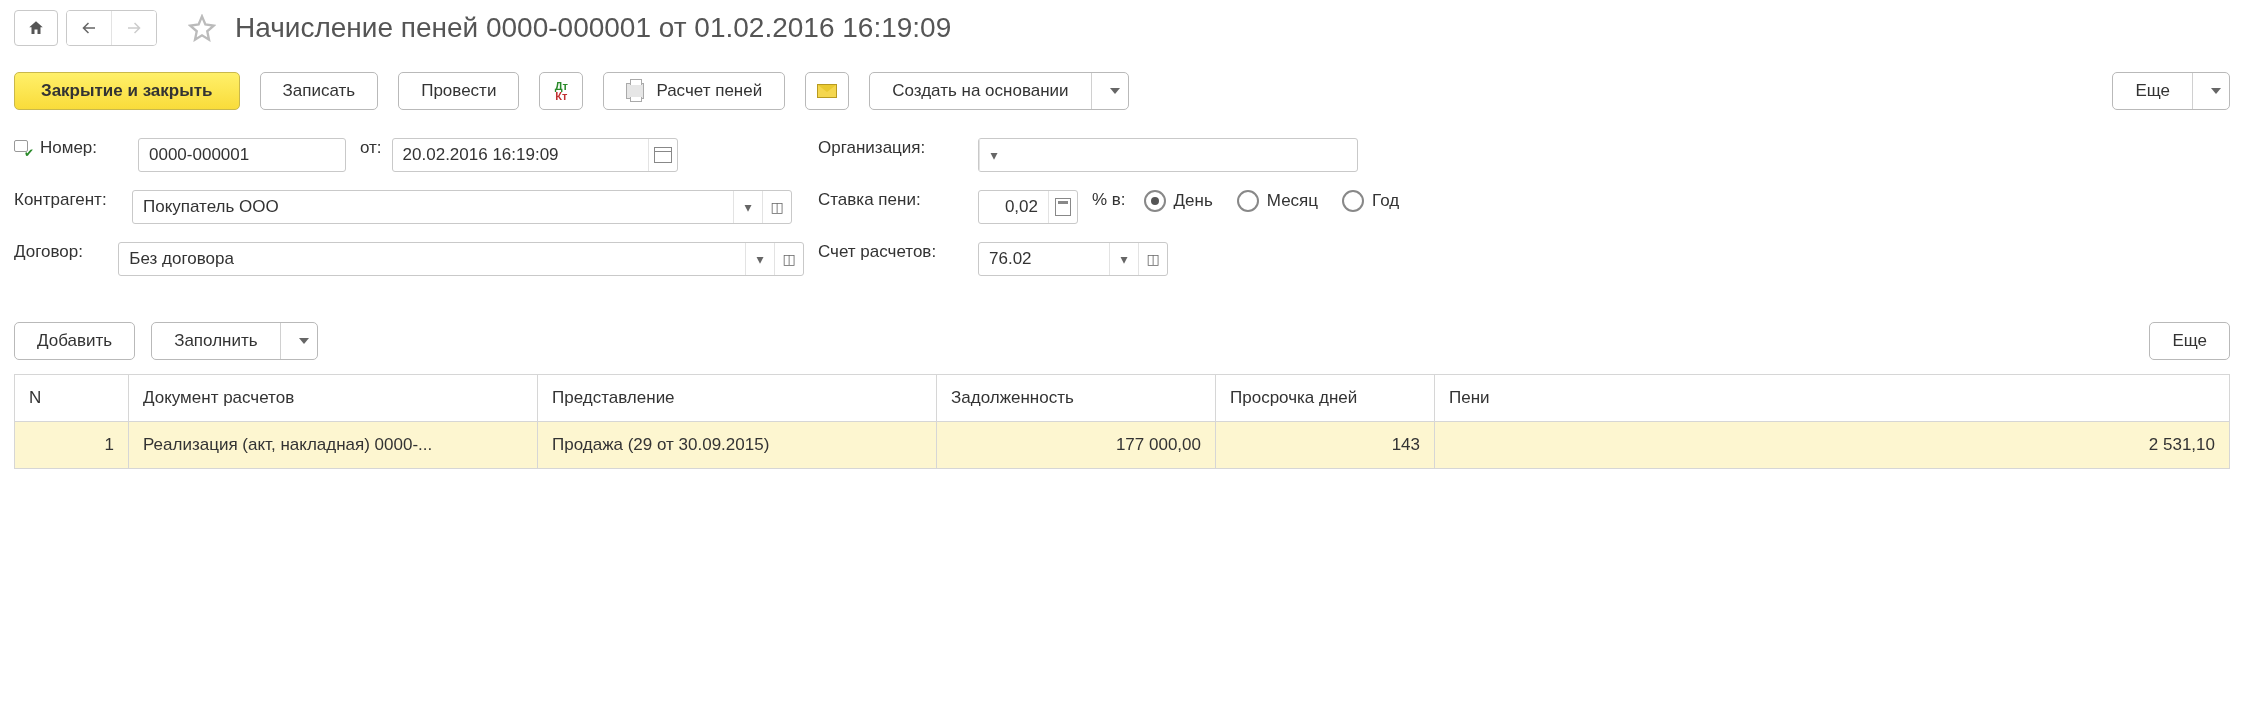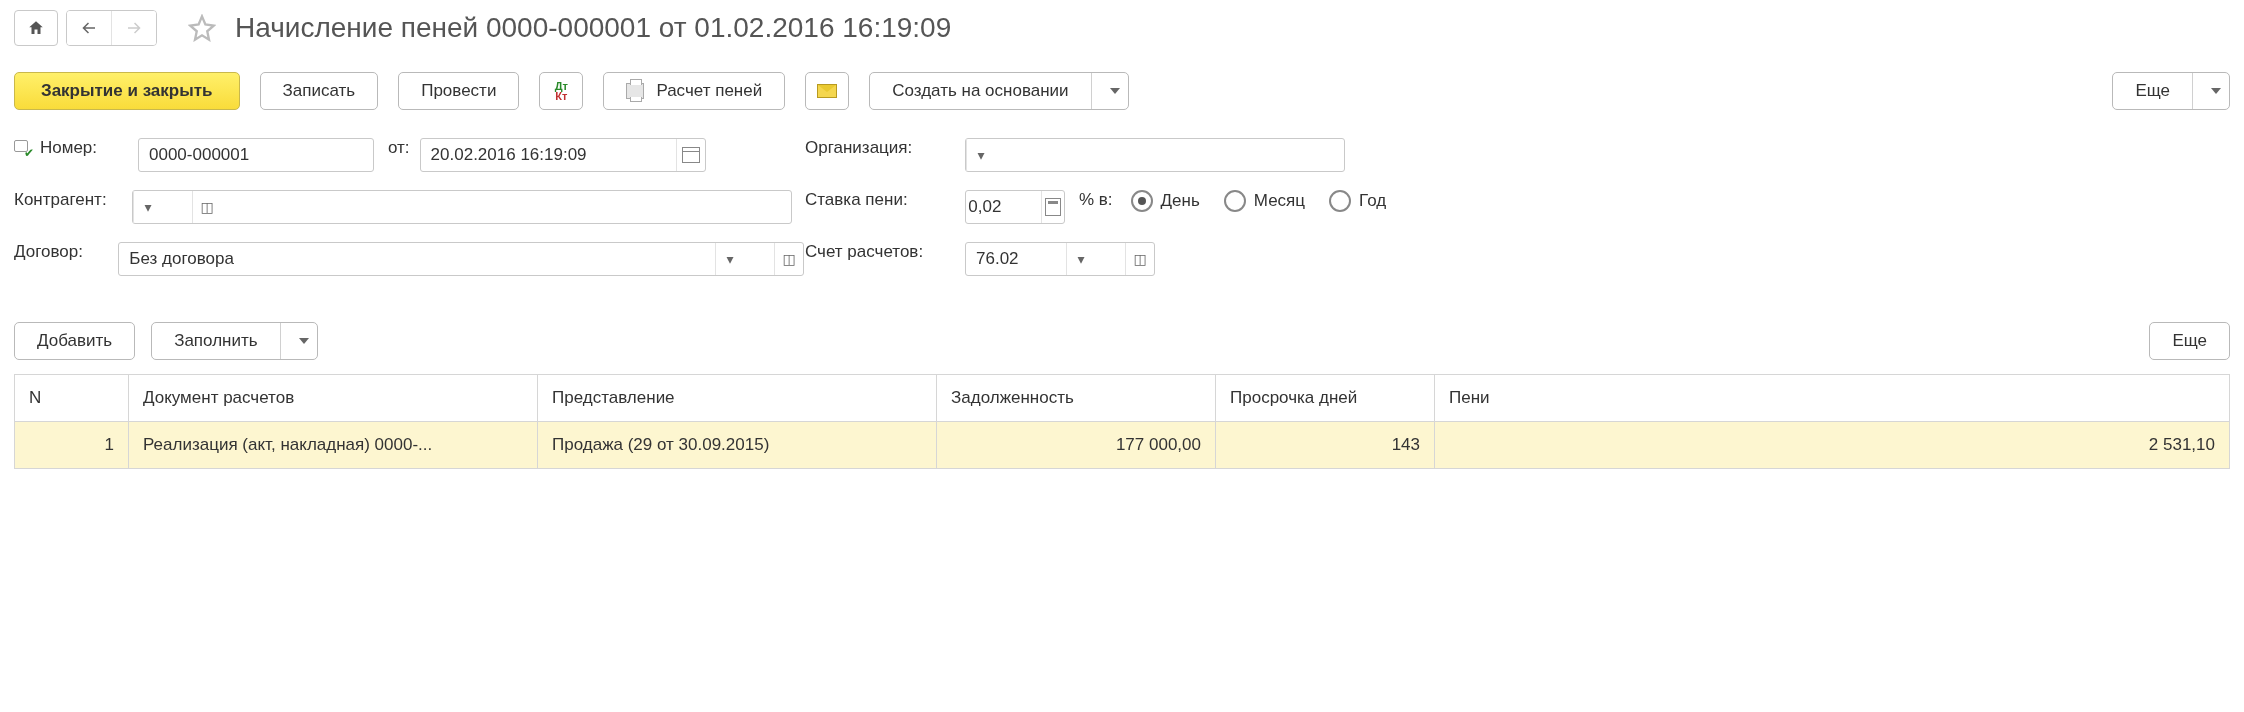--- a/index.html
+++ b/index.html
@@ -115,21 +115,21 @@
     margin-left:14px;
   }
 
   
   .form-area {
     display:flex;
     gap: 0;
     margin-bottom: 28px;
   }
   .form-col-left { width: 790px; }
-  .form-col-right { margin-left: 1px; }
+  .form-col-right { margin-left: 14px; }
   .form-row {
     display:flex;
     align-items:flex-start;
     margin-bottom: 18px;
   }
   .form-col-left .lbl { width: 118px; color:#333; display:inline-flex; align-items:center; gap:8px; }
   .form-col-right .lbl { width: 160px; color:#333; }
   .lbl.first-left { width: 100px; }
   .input-like {
     height: 34px;
@@ -144,21 +144,20 @@
     box-sizing: border-box;
   }
   .input-combo {
     display:inline-flex;
     height:34px;
     border:1px solid #c9c9c9;
     border-radius:3px;
     box-sizing:border-box;
     align-items:stretch;
     background:#fff;
-    gap:30px;
   }
   .input-combo .txt {
     padding: 0 10px;
     display:inline-flex; align-items:center;
     font-size:17px; color:#333;
     flex: 1 1 auto;
     min-width: 0;
   }
   .input-combo .cbtn {
     width: 28px;
@@ -316,36 +315,37 @@
 </div>
 
 <div class="form-area">
   <div class="form-col-left">
     <div class="form-row">
       <span class="lbl first-left">
         <span class="pencil-check"></span>
         <span>Номер:</span>
       </span>
       <span class="small-gap"></span>
-      <span class="input-like" style="width:236px">
+      <span class="input-like" style="width:208px">
         <span>0000-000001</span>
       </span>
       <span style="width:14px;display:inline-block"></span>
       <span style="margin-right:10px">от:</span>
       <span class="input-combo" style="width:286px">
         <span class="txt">20.02.2016 16:19:09</span>
         <span class="cbtn">
             <span class="cal-icon"></span>
           </span>
       </span>
     </div>
 
     <div class="form-row">
       <span class="lbl">Контрагент:</span>
       <span class="input-combo" style="width:660px">
+        <span class="txt">Покупатель ООО</span>
         <span class="cbtn">▾</span>
         <span class="cbtn">◫</span>
       </span>
     </div>
 
     <div class="form-row" style="margin-bottom:0">
       <span class="lbl">Договор:</span>
       <span class="input-combo" style="width:775px">
         <span class="txt">Без договора</span>
         <span class="cbtn">▾</span>

